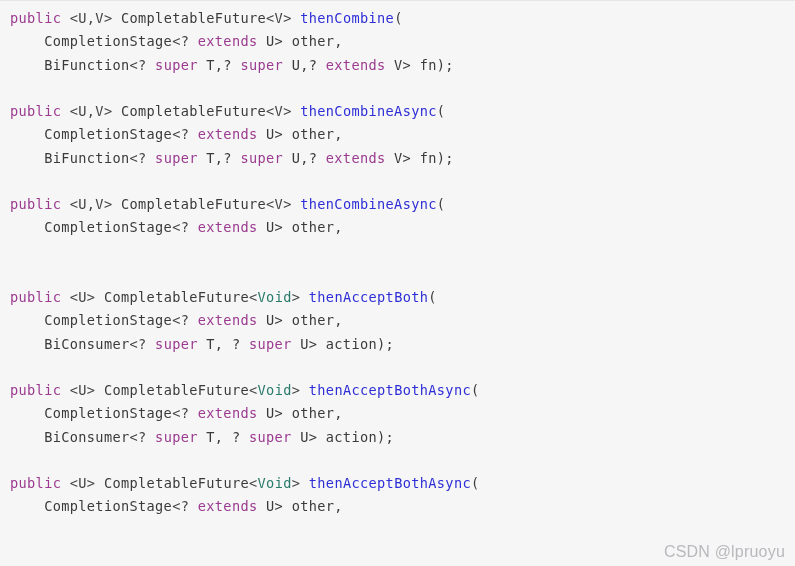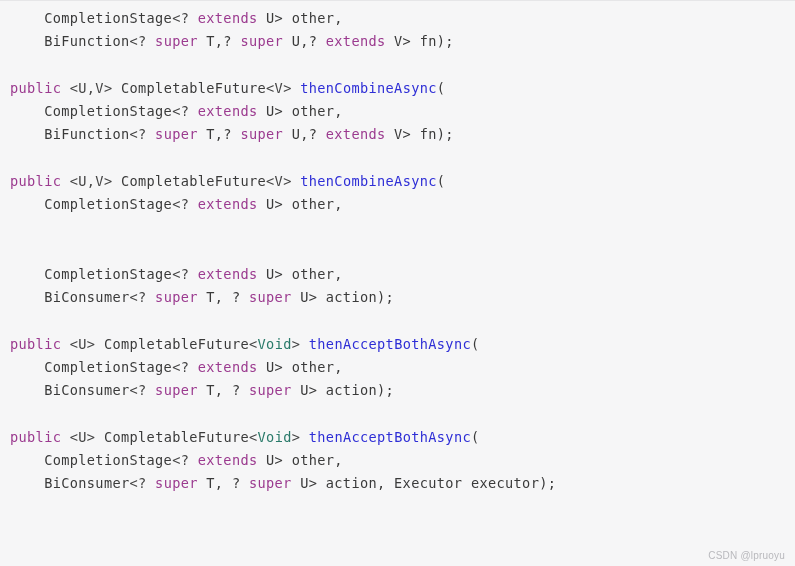--- a/index.html
+++ b/index.html
@@ -40,47 +40,48 @@
   .typ  { color: #3a3a3a; }   
   .void { color: #2a7a6a; }   
   .pun  { color: #3a3a3a; }   
   .gen  { color: #444444; }   
 
   #watermark {
     position: absolute;
     right: 10px;
     bottom: 5px;
     font-family: "Liberation Sans", sans-serif;
-    font-size: 10px;
+    font-size: 16px;
     color: #b9b9bd;
     letter-spacing: 0.2px;
     white-space: pre;
   }
 </style>
 </head>
 <body>
 
 <div id="code-block">
   <div id="code-lines">
+      <div class="code-line"><span class="kw">public</span><span class="pun"> </span><span class="gen">&lt;U,V&gt;</span><span class="pun"> </span><span class="typ">CompletableFuture</span><span class="gen">&lt;V&gt;</span><span class="pun"> </span><span class="mth">thenCombine</span><span class="pun">(</span></div>
       <div class="code-line"><span class="pun">    </span><span class="typ">CompletionStage</span><span class="gen">&lt;? </span><span class="kw">extends</span><span class="pun"> U&gt; other,</span></div>
       <div class="code-line"><span class="pun">    </span><span class="typ">BiFunction</span><span class="gen">&lt;? </span><span class="kw">super</span><span class="pun"> T,? </span><span class="kw">super</span><span class="pun"> U,? </span><span class="kw">extends</span><span class="pun"> V&gt; fn);</span></div>
       <div class="code-line blank"></div>
       <div class="code-line"><span class="kw">public</span><span class="pun"> </span><span class="gen">&lt;U,V&gt;</span><span class="pun"> </span><span class="typ">CompletableFuture</span><span class="gen">&lt;V&gt;</span><span class="pun"> </span><span class="mth">thenCombineAsync</span><span class="pun">(</span></div>
       <div class="code-line"><span class="pun">    </span><span class="typ">CompletionStage</span><span class="gen">&lt;? </span><span class="kw">extends</span><span class="pun"> U&gt; other,</span></div>
       <div class="code-line"><span class="pun">    </span><span class="typ">BiFunction</span><span class="gen">&lt;? </span><span class="kw">super</span><span class="pun"> T,? </span><span class="kw">super</span><span class="pun"> U,? </span><span class="kw">extends</span><span class="pun"> V&gt; fn);</span></div>
       <div class="code-line blank"></div>
       <div class="code-line"><span class="kw">public</span><span class="pun"> </span><span class="gen">&lt;U,V&gt;</span><span class="pun"> </span><span class="typ">CompletableFuture</span><span class="gen">&lt;V&gt;</span><span class="pun"> </span><span class="mth">thenCombineAsync</span><span class="pun">(</span></div>
       <div class="code-line"><span class="pun">    </span><span class="typ">CompletionStage</span><span class="gen">&lt;? </span><span class="kw">extends</span><span class="pun"> U&gt; other,</span></div>
       <div class="code-line blank"></div>
       <div class="code-line blank"></div>
+      <div class="code-line"><span class="kw">public</span><span class="pun"> </span><span class="gen">&lt;U&gt;</span><span class="pun"> </span><span class="typ">CompletableFuture</span><span class="gen">&lt;</span><span class="void">Void</span><span class="gen">&gt;</span><span class="pun"> </span><span class="mth">thenAcceptBoth</span><span class="pun">(</span></div>
       <div class="code-line"><span class="pun">    </span><span class="typ">CompletionStage</span><span class="gen">&lt;? </span><span class="kw">extends</span><span class="pun"> U&gt; other,</span></div>
       <div class="code-line"><span class="pun">    </span><span class="typ">BiConsumer</span><span class="gen">&lt;? </span><span class="kw">super</span><span class="pun"> T, ? </span><span class="kw">super</span><span class="pun"> U&gt; action);</span></div>
       <div class="code-line blank"></div>
       <div class="code-line"><span class="kw">public</span><span class="pun"> </span><span class="gen">&lt;U&gt;</span><span class="pun"> </span><span class="typ">CompletableFuture</span><span class="gen">&lt;</span><span class="void">Void</span><span class="gen">&gt;</span><span class="pun"> </span><span class="mth">thenAcceptBothAsync</span><span class="pun">(</span></div>
       <div class="code-line"><span class="pun">    </span><span class="typ">CompletionStage</span><span class="gen">&lt;? </span><span class="kw">extends</span><span class="pun"> U&gt; other,</span></div>
       <div class="code-line"><span class="pun">    </span><span class="typ">BiConsumer</span><span class="gen">&lt;? </span><span class="kw">super</span><span class="pun"> T, ? </span><span class="kw">super</span><span class="pun"> U&gt; action);</span></div>
       <div class="code-line blank"></div>
       <div class="code-line"><span class="kw">public</span><span class="pun"> </span><span class="gen">&lt;U&gt;</span><span class="pun"> </span><span class="typ">CompletableFuture</span><span class="gen">&lt;</span><span class="void">Void</span><span class="gen">&gt;</span><span class="pun"> </span><span class="mth">thenAcceptBothAsync</span><span class="pun">(</span></div>
       <div class="code-line"><span class="pun">    </span><span class="typ">CompletionStage</span><span class="gen">&lt;? </span><span class="kw">extends</span><span class="pun"> U&gt; other,</span></div>
-      <div class="code-line"><span class="pun">    </span><span class="typ">BiConsumer</span><span class="gen">&lt;? </span><span class="kw">super</span><span class="pun"> T, ? </span><span class="kw">super</span><span class="pun"> U&gt; action, </span><span class="typ">Executor</span><span class="pun"> executor);</span></div>
     </div>
   <div id="watermark">CSDN @lpruoyu</div>
 </div>
 
 </body></html>

